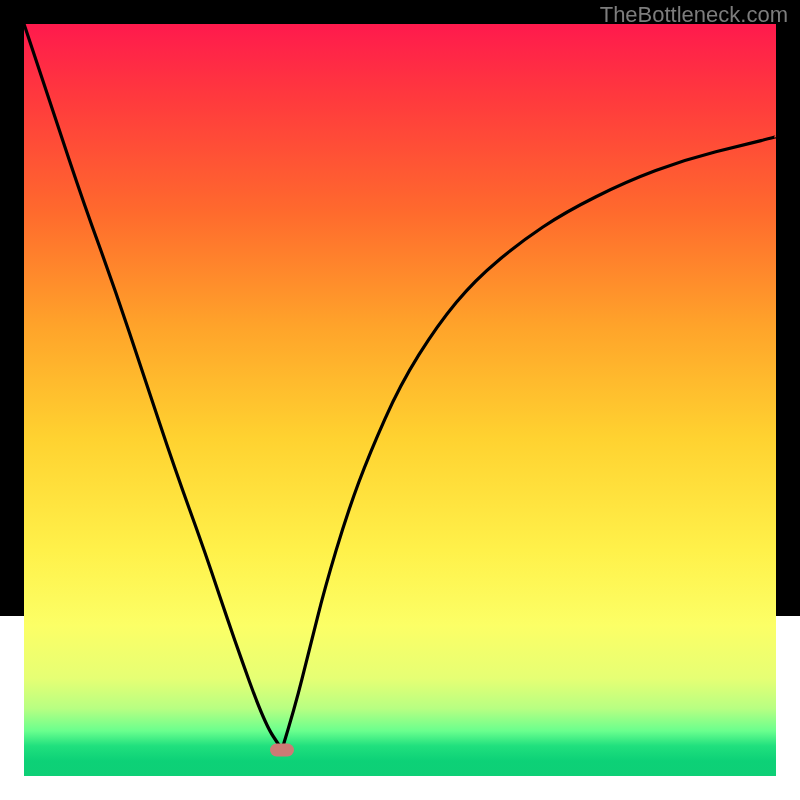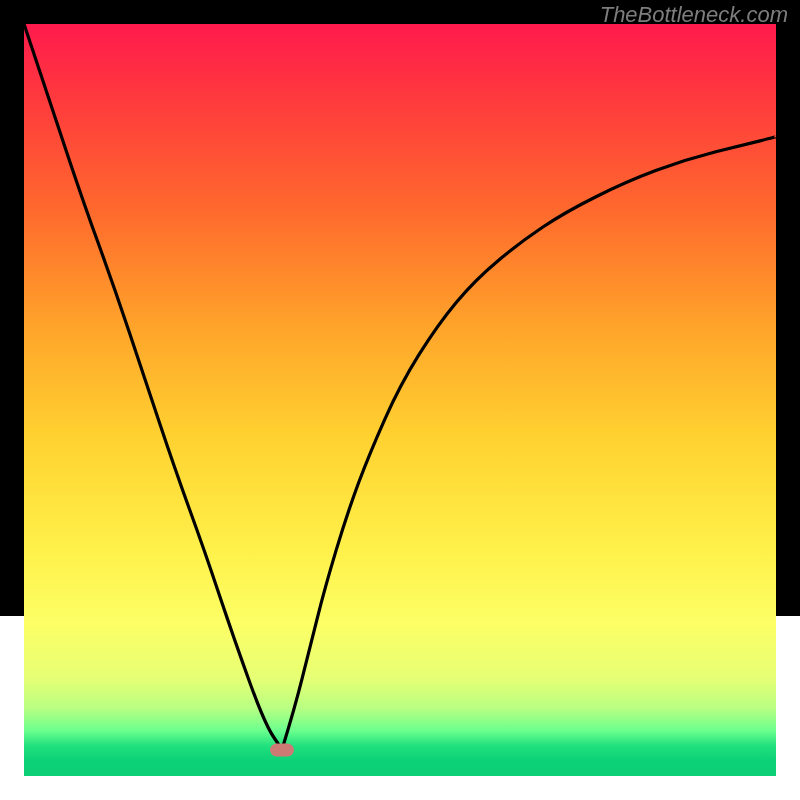--- a/index.html
+++ b/index.html
@@ -9,21 +9,20 @@
     height: 800px;
     overflow: hidden;
     font-family: Arial, Helvetica, sans-serif;
   }
   .frame {
     width: 800px;
     height: 616px;
     background: #000;
     position: relative;
     box-sizing: border-box;
-    font-style: italic;
   }
   .plot {
     position: absolute;
     left: 24px;
     top: 24px;
     width: 752px;
     height: 752px;
     overflow: hidden;
   }
   .gradient {

